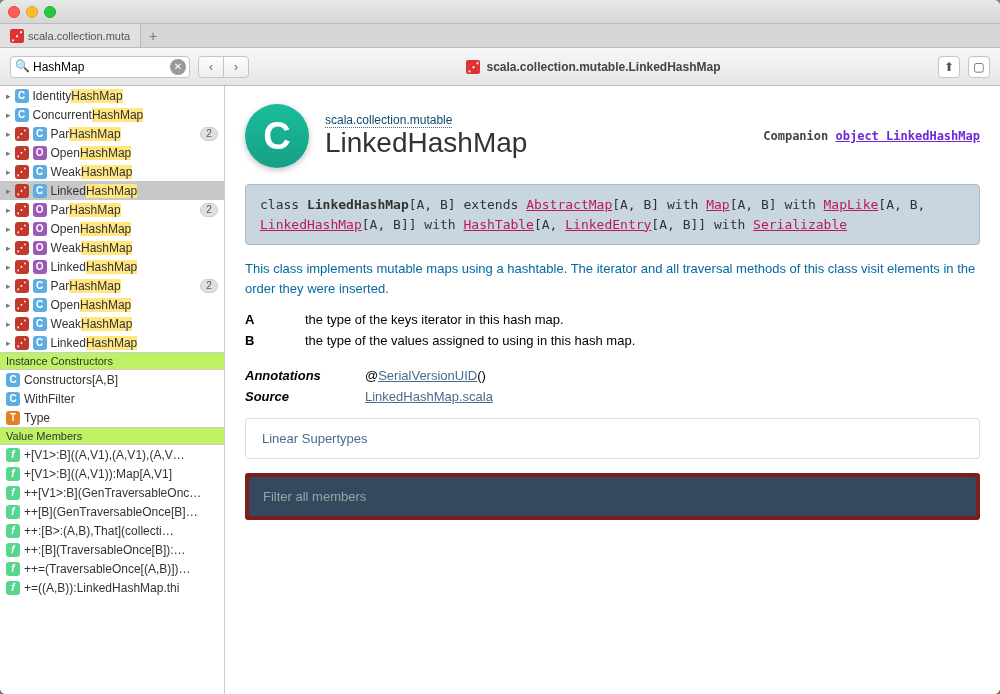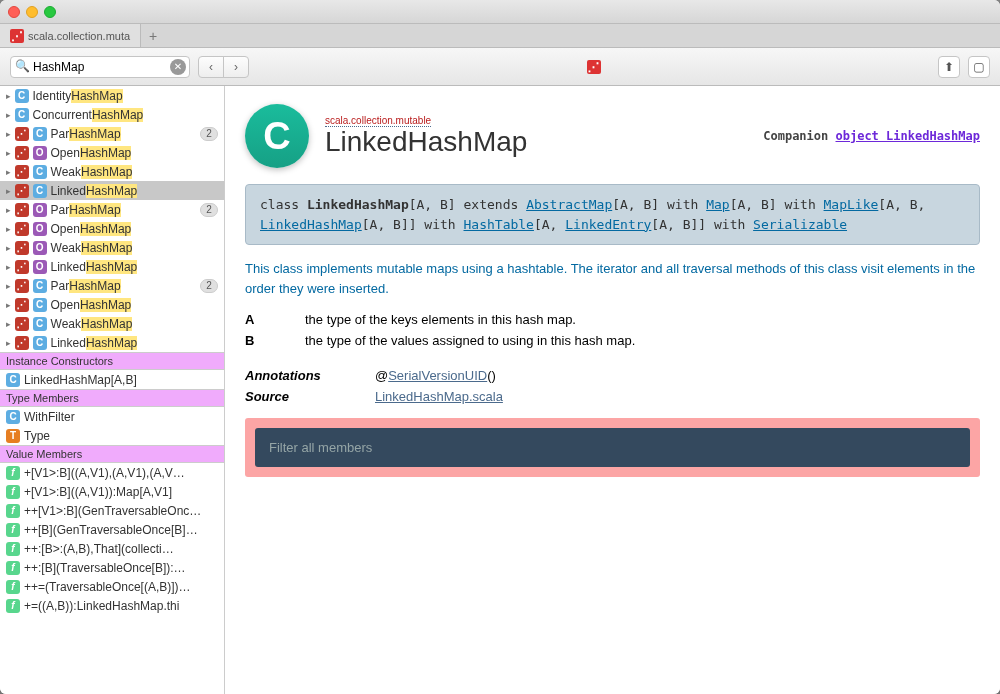--- a/index.html
+++ b/index.html
@@ -30,41 +30,41 @@
 .sb-row.sel { background:#c8c8c8; }
 .tri { color:#777; font-size:9px; }
 .pkg-icon { width:14px; height:14px; border-radius:3px; display:inline-flex; align-items:center; justify-content:center; font-size:10px; font-weight:bold; color:#fff; }
 .pkg-icon.O { background:#9b59b6; }
 .pkg-icon.C { background:#5dade2; }
 .pkg-icon.T { background:#e67e22; }
 .pkg-icon.f { background:#58d68d; color:#fff; font-style:italic; }
 .pkg-icon.red { background:#c0392b; }
 .hl { background:#ffe680; }
 .sb-badge { margin-left:auto; background:#e0e0e0; border:1px solid #ccc; border-radius:8px; min-width:18px; height:14px; font-size:10px; display:flex; align-items:center; justify-content:center; color:#555; }
-.sb-head { background:#f0abfc; border-top:1px solid #ccc; border-bottom:1px solid #ccc; height:18px; display:flex; align-items:center; padding:0 6px; font-size:11px; color:#333; }
+.sb-head { background:#bef264; border-top:1px solid #ccc; border-bottom:1px solid #ccc; height:18px; display:flex; align-items:center; padding:0 6px; font-size:11px; color:#333; }
 .content { flex:1; background:#fff; overflow:auto; padding:18px 20px 0 20px; }
 .head-row { display:flex; gap:16px; align-items:center; }
 .big-icon { width:64px; height:64px; border-radius:50%; background:linear-gradient(#1abc9c,#16a085); color:#fff; font-size:38px; font-weight:bold; display:flex; align-items:center; justify-content:center; box-shadow:0 2px 6px rgba(0,0,0,0.25); }
-.bc { font-size:10px; color:#b91c1c; }
+.bc { font-size:12px; color:#0c4a6e; }
 .bc span { border-bottom:1px dotted #4b6a8c; }
 .title { font-size:28px; color:#333; }
 .companion { margin-left:auto; font-family:Menlo,monospace; font-size:12px; color:#444; font-weight:bold; }
 .companion a { color:#6d28d9; text-decoration:underline; }
 .sig { margin-top:16px; background:#c8d6df; border:1px solid #a8bac7; border-radius:4px; padding:10px 14px; font-family:Menlo,monospace; font-size:13px; color:#333; line-height:1.5; }
-.sig a { color:#0369a1; text-decoration:underline; }
+.sig a { color:#be185d; text-decoration:underline; }
 .desc { margin-top:14px; font-size:13px; color:#0369a1; line-height:1.5; }
 .tparams { margin-top:14px; font-size:13px; }
 .tparams div { display:flex; gap:40px; margin-bottom:6px; }
 .tparams .k { font-weight:bold; width:20px; }
 .meta { margin-top:20px; font-size:13px; }
-.meta div { display:flex; gap:30px; margin-bottom:6px;align-items:center; }
+.meta div { display:flex; gap:20px; margin-bottom:6px;align-items:center; }
 .meta .k { font-style:italic; font-weight:bold; width:100px; }
 .meta a { color:#4b6a8c; text-decoration:underline; }
 .box { margin-top:14px; border:1px solid #ddd; border-radius:3px; padding:12px 16px; font-size:13px; color:#4b6a8c; }
-.filter { margin-top:14px; background:#fca5a5; border-radius:3px; padding:10px; }
+.filter { margin-top:14px; background:#7f1d1d; border-radius:3px; padding:4px; }
 .filter input { width:100%; background:#34495e; border:none; color:#bdc3c7; padding:12px 14px; font-size:13px; border-radius:3px; }
 .filter input::placeholder { color:#95a5a6; }
 </style>
 </head>
 <body>
 
 <div class="window">
   <div class="titlebar">
     <div class="tl-dot tl-red"></div>
     <div class="tl-dot tl-yellow"></div>
@@ -82,20 +82,21 @@
       <span class="search-icon-left">🔍</span>
       <input class="search" value="HashMap" style="">
       <span class="search-clear">✕</span>
     </div>
     <div style="display:flex">
       <div class="navbtn left">‹</div>
       <div class="navbtn right">›</div>
     </div>
     <div class="addr">
       <span class="tab-icon" style="background:#d33">⋰</span>
+      <span>scala.collection.mutable.LinkedHashMap</span>
     </div>
     <div class="share-btn">⬆</div>
     <div class="share-btn">▢</div>
   </div>
   <div class="body">
     <div class="sidebar" id="sidebar">
         <div class="sb-row">
           <span class="tri">▸</span>
           <span class="pkg-icon C">C</span>
           <span>Identity<span class="hl">HashMap</span></span>
@@ -176,23 +177,22 @@
         </div>
         <div class="sb-row">
           <span class="tri">▸</span>
           <span class="pkg-icon red">⋰</span>
           <span class="pkg-icon C">C</span>
           <span>Linked<span class="hl">HashMap</span></span>
         </div>
         <div class="sb-head">Instance Constructors</div>
         <div class="sb-row">
           <span class="pkg-icon C">C</span>
-          <span>LinkedHashMap[A,B]</span>
-        </div>
-        <div class="sb-head">Type Members</div>
+          <span>Constructors[A,B]</span>
+        </div>
         <div class="sb-row">
           <span class="pkg-icon C">C</span>
           <span>WithFilter</span>
         </div>
         <div class="sb-row">
           <span class="pkg-icon T">T</span>
           <span>Type</span>
         </div>
         <div class="sb-head">Value Members</div>
         <div class="sb-row">
@@ -237,35 +237,36 @@
         </div>
         <div class="companion">
           <span>Companion </span><a>object LinkedHashMap</a>
         </div>
       </div>
       <div class="sig" id="sig">class  <b>LinkedHashMap</b>[A, B] extends <a>AbstractMap</a>[A, B] with <a>Map</a>[A, B] with <a>MapLike</a>[A, B, <a>LinkedHashMap</a>[A, B]] with <a>HashTable</a>[A, <a>LinkedEntry</a>[A, B]] with <a>Serializable</a></div>
       <div class="desc">This class implements mutable maps using a hashtable. The iterator and all traversal methods of this class visit elements in the order they were inserted.</div>
       <div class="tparams">
         <div>
             <span class="k">A</span>
-            <span>the type of the keys elements in this hash map.</span>
+            <span>the type of the keys iterator in this hash map.</span>
           </div>
         <div>
             <span class="k">B</span>
             <span>the type of the values assigned to using in this hash map.</span>
           </div>
       </div>
       <div class="meta">
         <div>
             <span class="k">Annotations</span>
             <span><span>@</span><a>SerialVersionUID</a><span>()</span></span>
           </div>
         <div>
             <span class="k">Source</span>
             <span><a>LinkedHashMap.scala</a></span>
           </div>
       </div>
+      <div class="box">Linear Supertypes</div>
       <div class="filter">
         <input placeholder="Filter all members" style="">
       </div>
     </div>
   </div>
 </div>
 
 </body></html>

